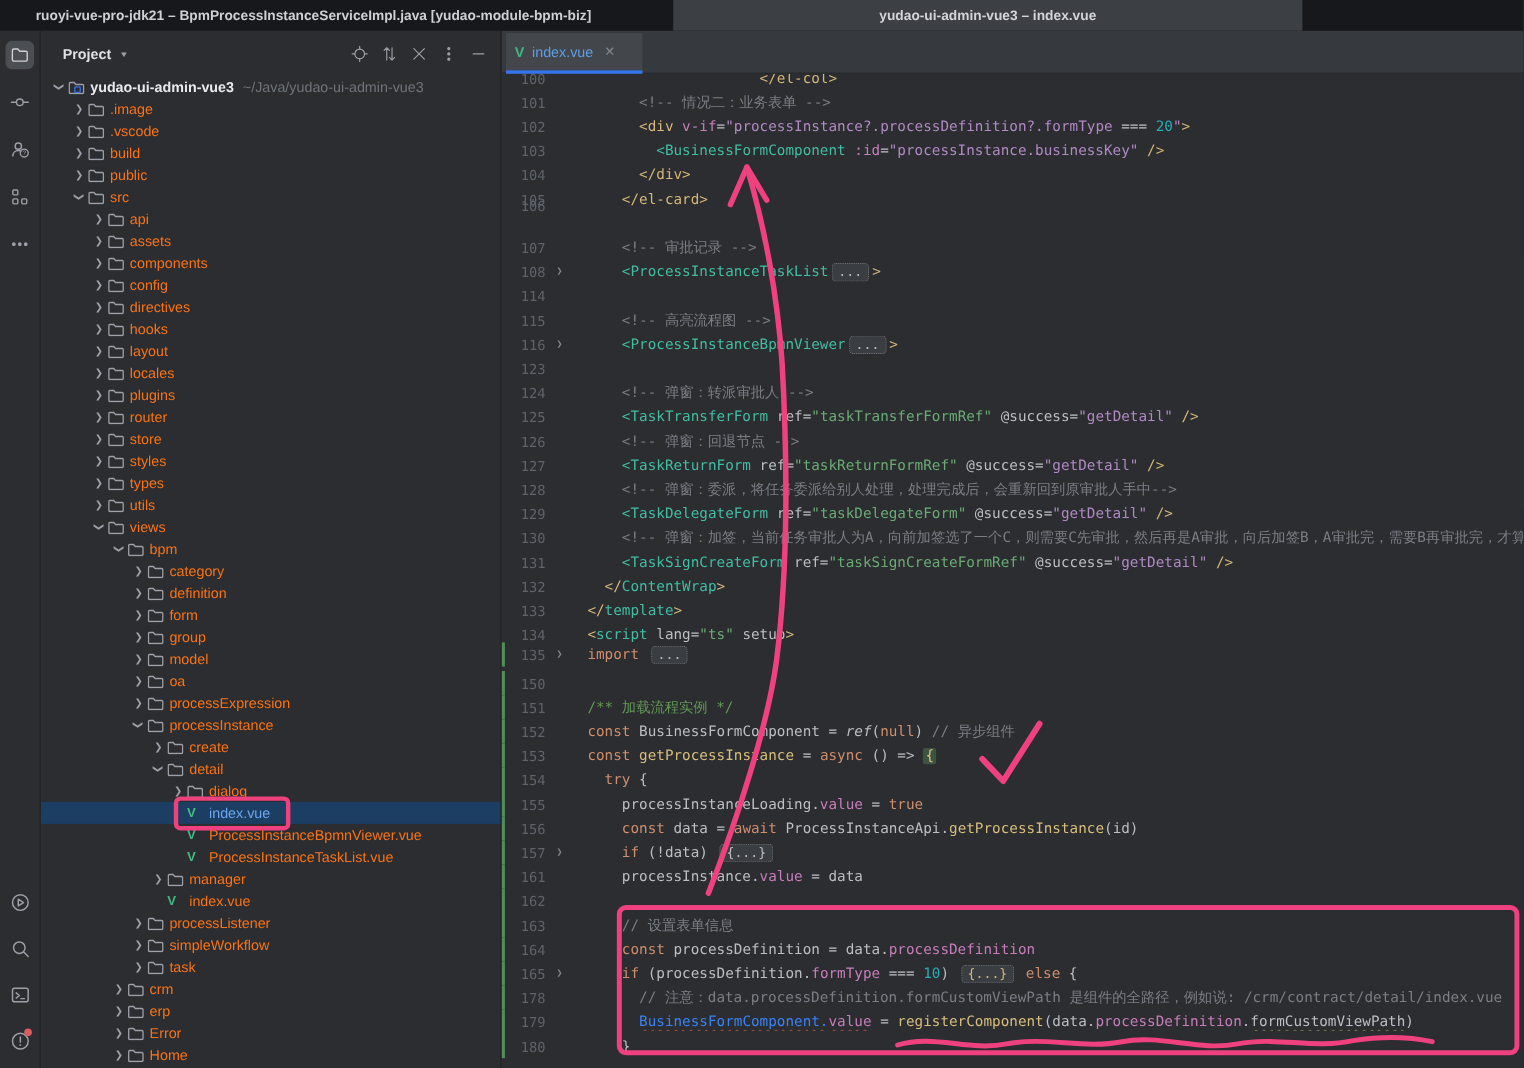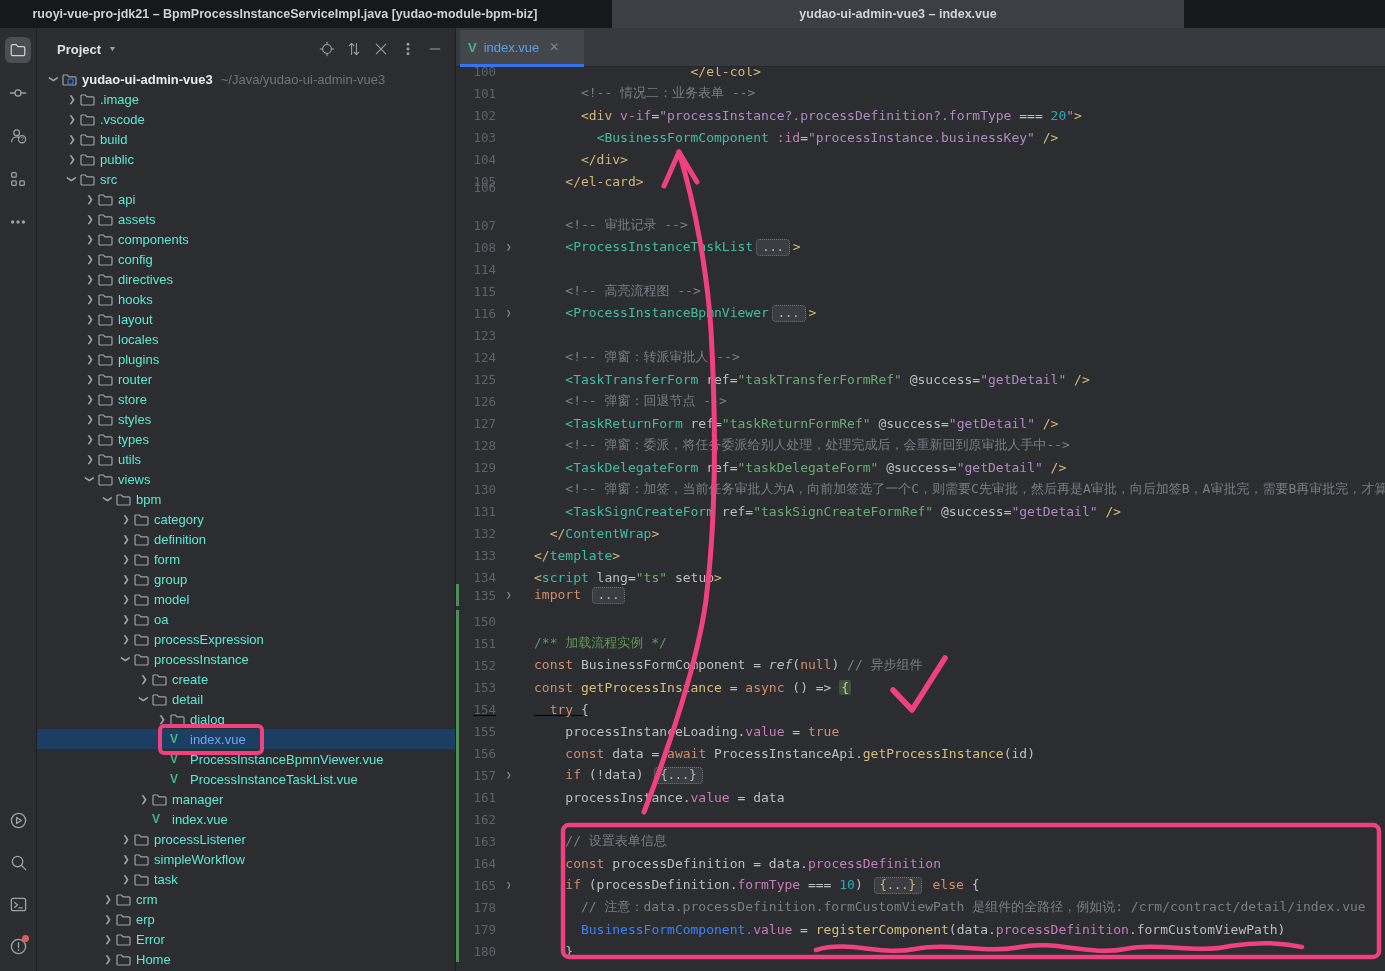--- a/index.html
+++ b/index.html
@@ -38,21 +38,21 @@
   #tree { position:absolute; left:0; top:41px; width:100%; }
   .trow { position:absolute; left:0; width:100%; height:20px; display:flex; align-items:center;
     font-size:13px; color:#BCBEC4; white-space:nowrap; cursor:pointer; }
   .trow.selected { background:#1C3E62; }
   .tchev { width:16px; flex:none; color:#9DA0A8; font-size:9px; text-align:center; }
   .tchev.exp { transform:rotate(90deg); }
   .tspacer { width:16px; flex:none; }
   .ticon { width:20px; flex:none; display:flex; align-items:center; }
   .ticon svg { stroke:#9DA0A8; fill:none; stroke-width:1.2; }
   .vueV { color:#42B883; font-weight:700; font-size:12px; width:20px; flex:none; }
-  .tlabel { color:#5eead4; }
+  .tlabel { color:#f97316; }
   .trow.selected .tlabel.mod { color:#6CA6F0; }
   .tlabel.rootb { color:#E8EAED; font-weight:700; }
   .tsub { color:#6F737A; margin-left:8px; }
 
   
   #editor { position:absolute; left:456px; top:28px; width:929px; height:943px; background:#2B2D30; overflow:hidden; }
   #code { position:absolute; left:0; top:32px; width:100%; }
   .line { position:absolute; left:0; width:100%; height:22px; display:flex; align-items:center;
     font-family:"DejaVu Sans Mono", monospace; font-size:13px; white-space:pre; }
   .chbar { position:absolute; left:0; top:0; width:3px; height:22px; background:#4E8E57; }
@@ -620,21 +620,21 @@
       <div class="line" style="top: 418px;"><span class="ln">130</span><span class="fd"></span><span class="txt">    <span class="com">&lt;!-- 弹窗：加签，当前任务审批人为A，向前加签选了一个C，则需要C先审批，然后再是A审批，向后加签B，A审批完，需要B再审批完，才算</span></span></div>
       <div class="line" style="top: 440px;"><span class="ln">131</span><span class="fd"></span><span class="txt">    <span class="comp">&lt;TaskSignCreateForm</span><span class="plain"> ref=</span><span class="str">"taskSignCreateFormRef"</span><span class="plain"> @success=</span><span class="vstr">"getDetail"</span><span class="tag"> /&gt;</span></span></div>
       <div class="line" style="top: 462px;"><span class="ln">132</span><span class="fd"></span><span class="txt">  <span class="tag">&lt;/</span><span class="comp">ContentWrap</span><span class="tag">&gt;</span></span></div>
       <div class="line" style="top: 484px;"><span class="ln">133</span><span class="fd"></span><span class="txt"><span class="tag">&lt;/</span><span class="comp">template</span><span class="tag">&gt;</span></span></div>
       <div class="line" style="top: 506px;"><span class="ln">134</span><span class="fd"></span><span class="txt"><span class="tag">&lt;</span><span class="comp">script</span><span class="plain"> lang=</span><span class="str">"ts"</span><span class="plain"> setup</span><span class="tag">&gt;</span></span></div>
       <div class="line" style="top: 524px;"><span class="chbar"></span><span class="ln">135</span><span class="fd">❯</span><span class="txt"><span class="kw">import </span><span class="foldbox">...</span></span></div>
       <div class="line" style="top: 550px; align-items: center;"><span class="chbar"></span><span class="ln">150</span><span class="fd"></span><span class="txt"></span></div>
       <div class="line" style="top: 572px;"><span class="chbar"></span><span class="ln">151</span><span class="fd"></span><span class="txt"><span class="doc">/** 加载流程实例 */</span></span></div>
       <div class="line" style="top: 594px;"><span class="chbar"></span><span class="ln">152</span><span class="fd"></span><span class="txt"><span class="kw">const </span><span class="plain">BusinessFormComponent = </span><span class="refit">ref</span><span class="plain">(</span><span class="kw">null</span><span class="plain">) </span><span class="com">// 异步组件</span></span></div>
       <div class="line" style="top: 616px;"><span class="chbar"></span><span class="ln">153</span><span class="fd"></span><span class="txt"><span class="kw">const </span><span class="fn">getProcessInstance</span><span class="plain"> = </span><span class="kw">async</span><span class="plain"> () =&gt; </span><span class="brace">{</span></span></div>
-      <div class="line" style="top: 638px; text-decoration: underline;"><span class="chbar"></span><span class="ln">154</span><span class="fd"></span><span class="txt">  <span class="kw">try</span><span class="plain"> {</span></span></div>
+      <div class="line" style="top: 638px;"><span class="chbar"></span><span class="ln">154</span><span class="fd"></span><span class="txt">  <span class="kw">try</span><span class="plain"> {</span></span></div>
       <div class="line" style="top: 660px;"><span class="chbar"></span><span class="ln">155</span><span class="fd"></span><span class="txt">    <span class="plain">processInstanceLoading.</span><span class="prop">value</span><span class="plain"> = </span><span class="kw">true</span></span></div>
       <div class="line" style="top: 682px;"><span class="chbar"></span><span class="ln">156</span><span class="fd"></span><span class="txt">    <span class="kw">const </span><span class="plain">data = </span><span class="kw">await</span><span class="plain"> ProcessInstanceApi.</span><span class="fn">getProcessInstance</span><span class="plain">(id)</span></span></div>
       <div class="line" style="top: 704px;"><span class="chbar"></span><span class="ln">157</span><span class="fd">❯</span><span class="txt">    <span class="kw">if</span><span class="plain"> (!data) </span><span class="foldbox">{...}</span></span></div>
       <div class="line" style="top: 726px;"><span class="chbar"></span><span class="ln">161</span><span class="fd"></span><span class="txt">    <span class="plain">processInstance.</span><span class="prop">value</span><span class="plain"> = data</span></span></div>
       <div class="line" style="top: 748px; justify-content: flex-end;"><span class="chbar"></span><span class="ln">162</span><span class="fd"></span><span class="txt"></span></div>
       <div class="line" style="top: 770px;"><span class="chbar"></span><span class="ln">163</span><span class="fd"></span><span class="txt">    <span class="com">// 设置表单信息</span></span></div>
       <div class="line" style="top: 792px;"><span class="chbar"></span><span class="ln">164</span><span class="fd"></span><span class="txt">    <span class="kw">const </span><span class="plain">processDefinition = data.</span><span class="prop">processDefinition</span></span></div>
       <div class="line" style="top: 814px;"><span class="chbar"></span><span class="ln">165</span><span class="fd">❯</span><span class="txt">    <span class="kw">if</span><span class="plain"> (processDefinition.</span><span class="prop">formType</span><span class="plain"> === </span><span class="num">10</span><span class="plain">) </span><span class="foldgold">{...}</span><span class="kw"> else</span><span class="plain"> {</span></span></div>
       <div class="line" style="top: 836px;"><span class="chbar"></span><span class="ln">178</span><span class="fd"></span><span class="txt">      <span class="com">// 注意：data.processDefinition.formCustomViewPath 是组件的全路径，例如说: /crm/contract/detail/index.vue</span></span></div>
       <div class="line" style="top: 858px;"><span class="chbar"></span><span class="ln">179</span><span class="fd"></span><span class="txt">      <span class="wavyred">BusinessFormComponent.</span><span class="propwavy">value</span><span class="plain"> = </span><span class="fn">registerComponent</span><span class="plain">(data.</span><span class="prop">processDefinition</span><span class="plain">.</span><span class="wavygreen">formCustomViewPath</span><span class="plain">)</span></span></div>

